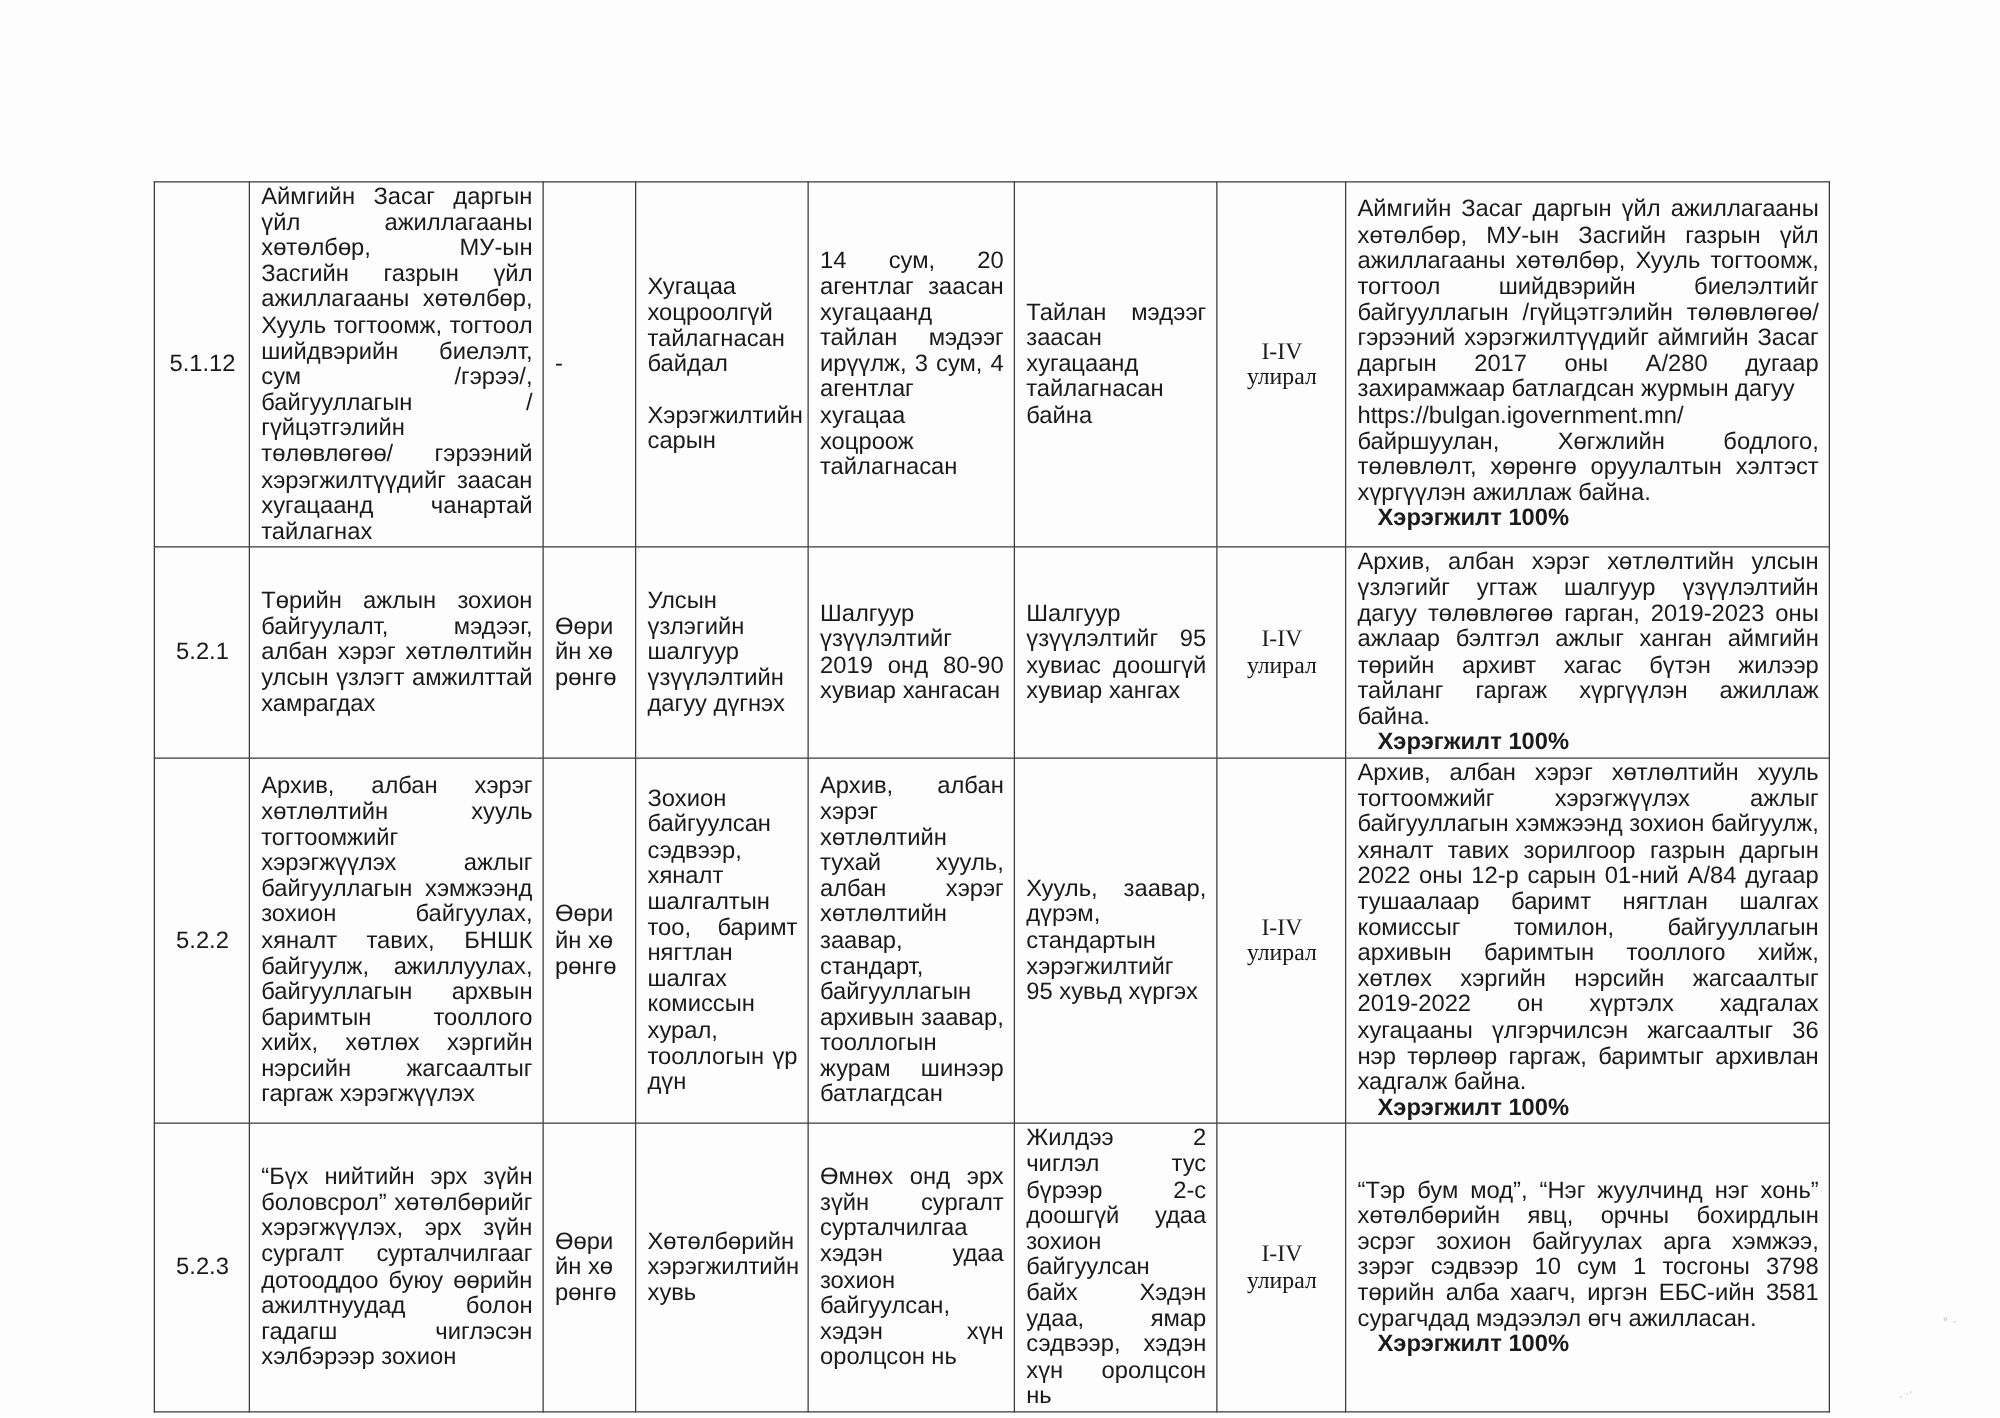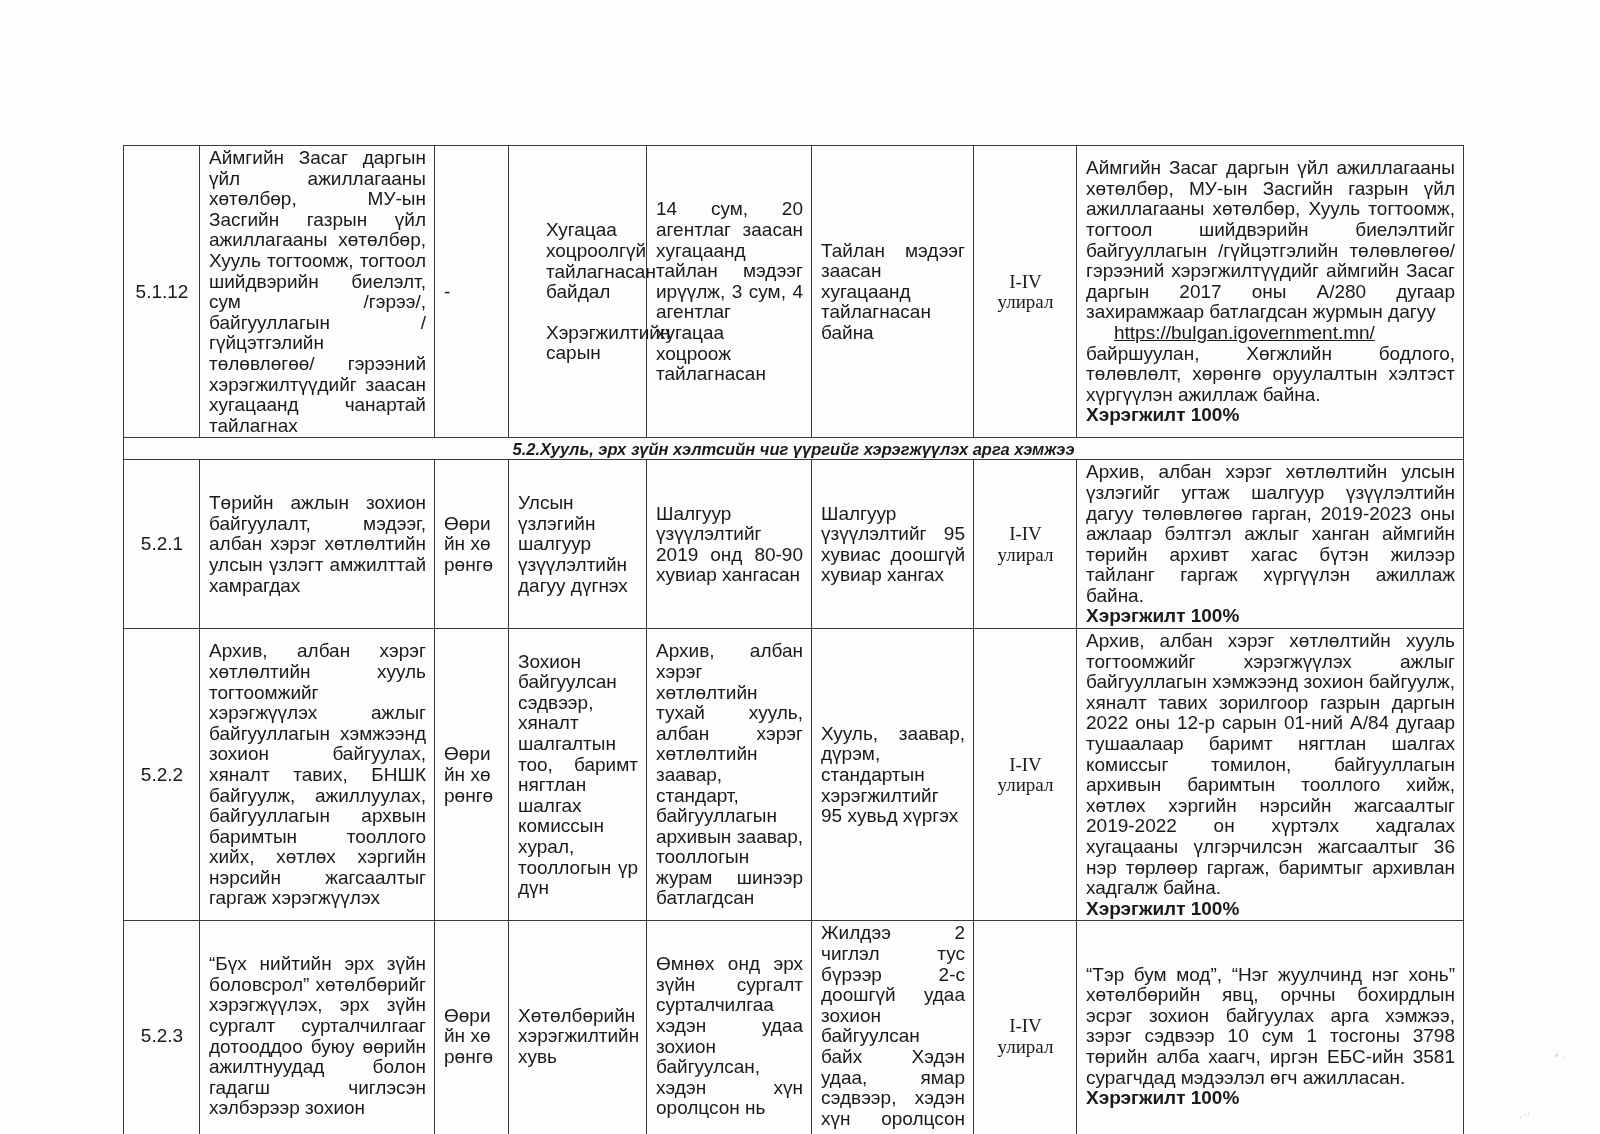--- a/index.html
+++ b/index.html
@@ -7,25 +7,25 @@
          font-family: "Liberation Sans", sans-serif; color: #1a1a1a; }
   .page { position: absolute; left: 0; top: 0; width: 1600px; height: 1134px; background: #fdfdfd; }
   table.report { position: absolute; left: 123px; top: 145px; border-collapse: collapse;
                  table-layout: fixed; width: 1340px; }
   table.report td { border: 1.5px solid #3a3a3a; vertical-align: middle;
                     font-size: 19px; line-height: 20.6px; padding: 2px 8px 1px 9px; }
   td.num { text-align: center; }
   td.just { text-align: justify; text-align-last: left; }
   td.center { text-align: center; font-family: Liberation Serif, serif; }
   td.top { vertical-align: top; }
-  .pct { display: block; text-align: right; font-weight: bold; }
-  .link { text-decoration: underline; }
+  .pct { display: block; text-align: right; font-weight: bold; margin-left: 16px; }
+  .link { }
   tr.section td { text-align: center; font-weight: bold; font-style: italic;
                   font-size: 16.5px; padding: 1px 0 0 0; line-height: 20px; }
-  .text-line { display: block; margin-left: 28px; }
+  .text-line { display: block; }
   .gap { display: block; height: 20px; }
   .marks { position: absolute; font-size: 9px; color: #b8b8b8; }
   .mark1 { left: 1555px; top: 1050px; transform: rotate(-25deg); }
   .mark2 { left: 1517px; top: 1107px; transform: rotate(-25deg); }
 </style>
 </head>
 <body>
 
 <div class="page">
   <table class="report">
@@ -54,23 +54,20 @@
       <td class="just">Тайлан мэдээг заасан хугацаанд тайлагнасан байна</td>
       <td class="center">I-IV улирал</td>
       <td class="just">
         <span>Аймгийн Засаг даргын үйл ажиллагааны хөтөлбөр, МУ-ын Засгийн газрын үйл ажиллагааны хөтөлбөр, Хууль тогтоомж, тогтоол шийдвэрийн биелэлтийг байгууллагын /гүйцэтгэлийн төлөвлөгөө/ гэрээний хэрэгжилтүүдийг аймгийн Засаг даргын 2017 оны А/280 дугаар захирамжаар батлагдсан журмын дагуу</span>
         <span class="text-line link">https://bulgan.igovernment.mn/</span>
         <span>байршуулан, Хөгжлийн бодлого, төлөвлөлт, хөрөнгө оруулалтын хэлтэст хүргүүлэн ажиллаж байна.</span>
         <span class="pct">Хэрэгжилт 100%</span>
       </td>
     </tr>
 
-    <tr class="section" style="height:22px">
-      <td colspan="8">5.2.Хууль, эрх зүйн хэлтсийн чиг үүргийг хэрэгжүүлэх арга хэмжээ</td>
-    </tr>
 
     <tr style="height:163px">
       <td class="num">5.2.1</td>
       <td class="just">Төрийн ажлын зохион байгуулалт, мэдээг, албан хэрэг хөтлөлтийн улсын үзлэгт амжилттай хамрагдах</td>
       <td style="word-break:break-all">Өөрийн хөрөнгө</td>
       <td>Улсын үзлэгийн шалгуур үзүүлэлтийн дагуу дүгнэх</td>
       <td class="just">Шалгуур үзүүлэлтийг 2019 онд 80-90 хувиар хангасан</td>
       <td class="just">Шалгуур үзүүлэлтийг 95 хувиас доошгүй хувиар хангах</td>
       <td class="center">I-IV улирал</td>
       <td class="just">

